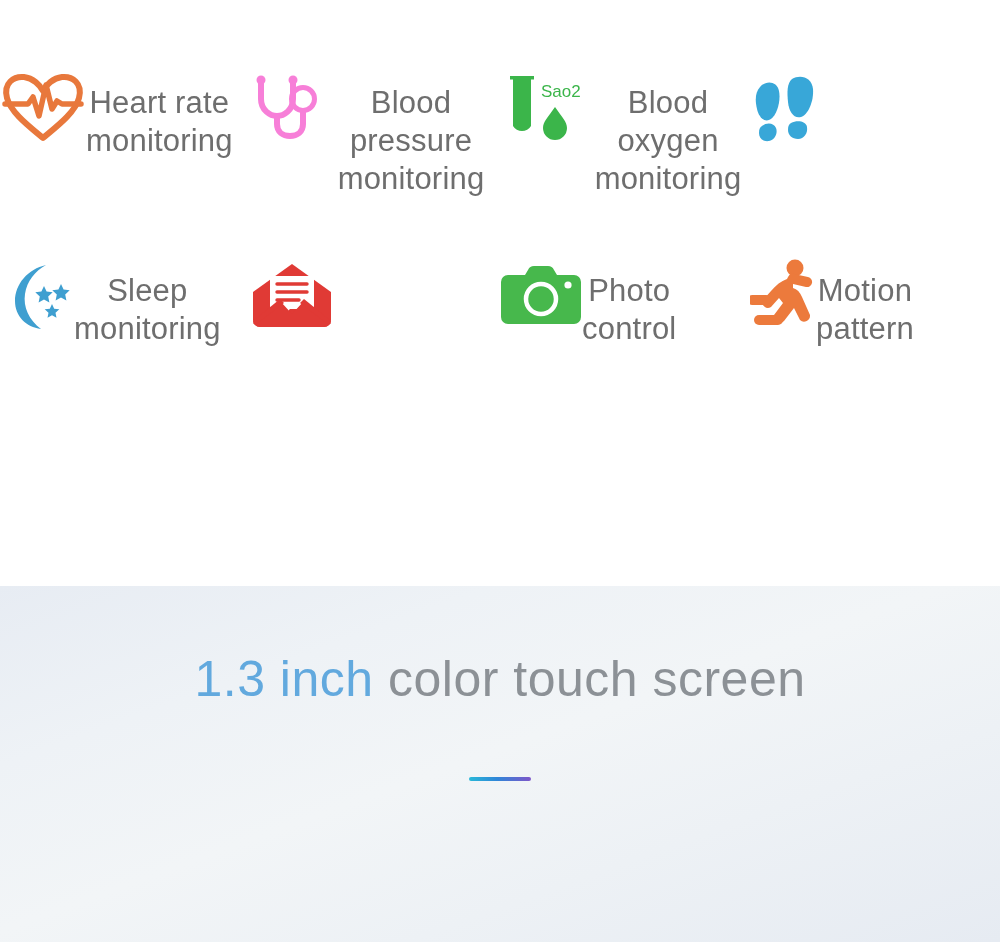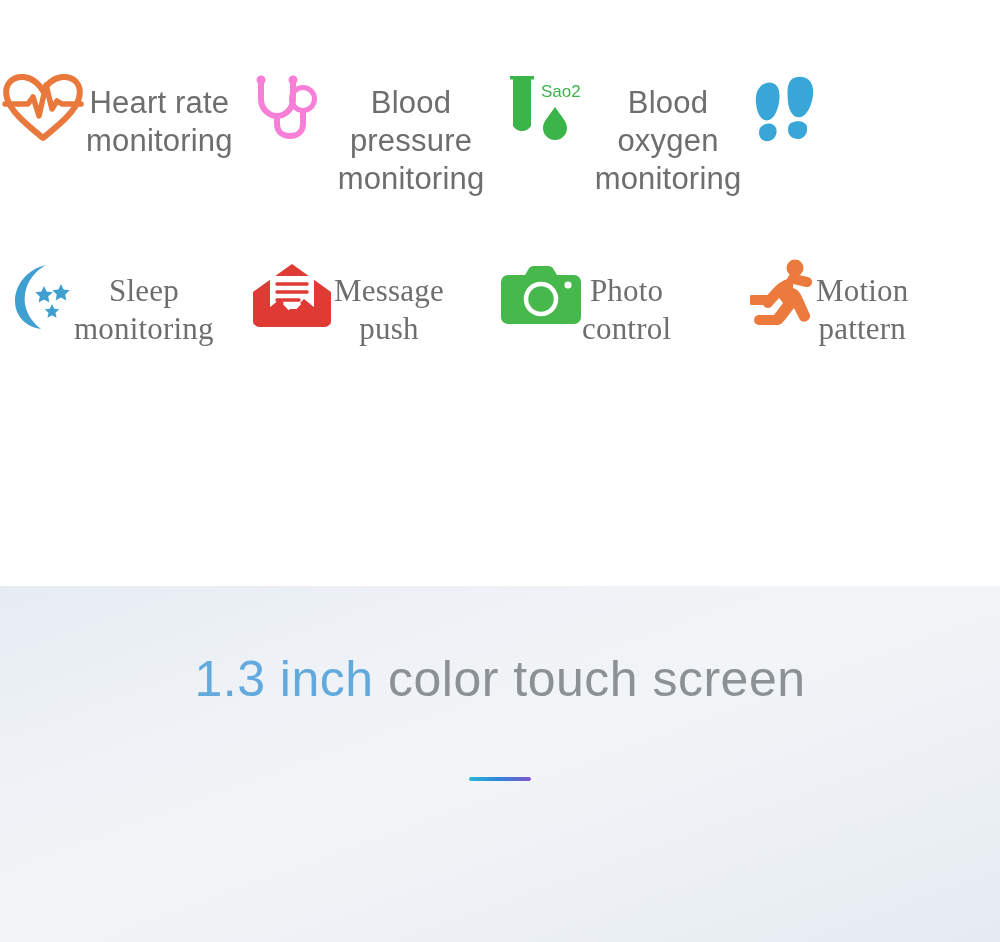--- a/index.html
+++ b/index.html
@@ -29,21 +29,21 @@
     padding: 0;
     display: flex;
     flex-direction: column;
     justify-content: flex-start;
   }
   .feature-row {
     display: flex;
     width: 1000px;
   }
   .feature-row.row-1 { margin-top: 62px; }
-  .feature-row.row-2 { margin-top: 52px; font-family: Liberation Serif, serif; }
+  .feature-row.row-2 { margin-top: 52px; }
 
   .feature-cell {
     width: 250px;
     display: flex;
     flex-direction: row;
     align-items: flex-start;
   }
   .icon-box {
     height: 92px;
     display: flex;
@@ -187,22 +187,20 @@
             <g stroke="#e03a35" stroke-width="3.4" stroke-linecap="round">
               <line x1="27" y1="22" x2="57" y2="22"></line>
               <line x1="27" y1="30" x2="57" y2="30"></line>
               <line x1="27" y1="38" x2="49" y2="38"></line>
             </g>
             <path d="M3 62 L31 40 L42 52 L53 40 L81 62 L81 58 A7 7 0 0 1 74 65 L10 65 A7 7 0 0 1 3 58 Z" fill="#e03a35"></path>
             <path d="M3 59 L30 37 L34 41 L5 63 Z" fill="#e03a35"></path>
             <path d="M81 59 L54 37 L50 41 L79 63 Z" fill="#e03a35"></path>
           </svg>
         </div>
-        <div class="feature-label">Message
-push</div>
       </div>
 
       <div class="feature-cell">
         <div class="icon-box">
           <svg width="82" height="62" viewBox="0 0 82 62" aria-hidden="true">
             <path d="M28 5 C 29.5 2, 31 1, 34 1 L48 1 C 51 1, 52.5 2, 54 5 L57 10 L74 10 A7 7 0 0 1 81 17 L81 52 A7 7 0 0 1 74 59 L8 59 A7 7 0 0 1 1 52 L1 17 A7 7 0 0 1 8 10 L25 10 Z" fill="#47b84c"></path>
             <circle cx="41" cy="34" r="15" fill="none" stroke="#ffffff" stroke-width="4.5"></circle>
             <circle cx="68" cy="20" r="3.6" fill="#ffffff"></circle>
           </svg>
         </div>

